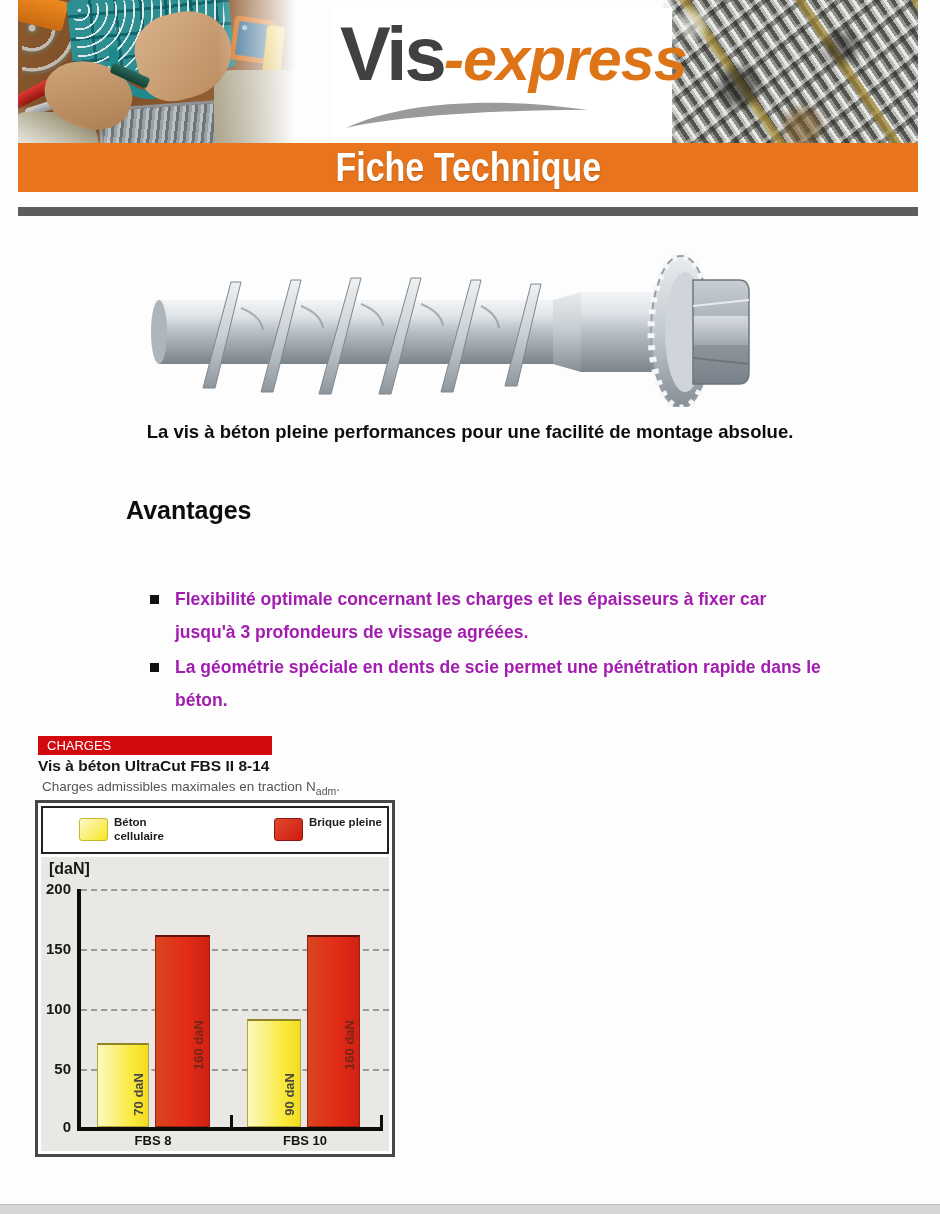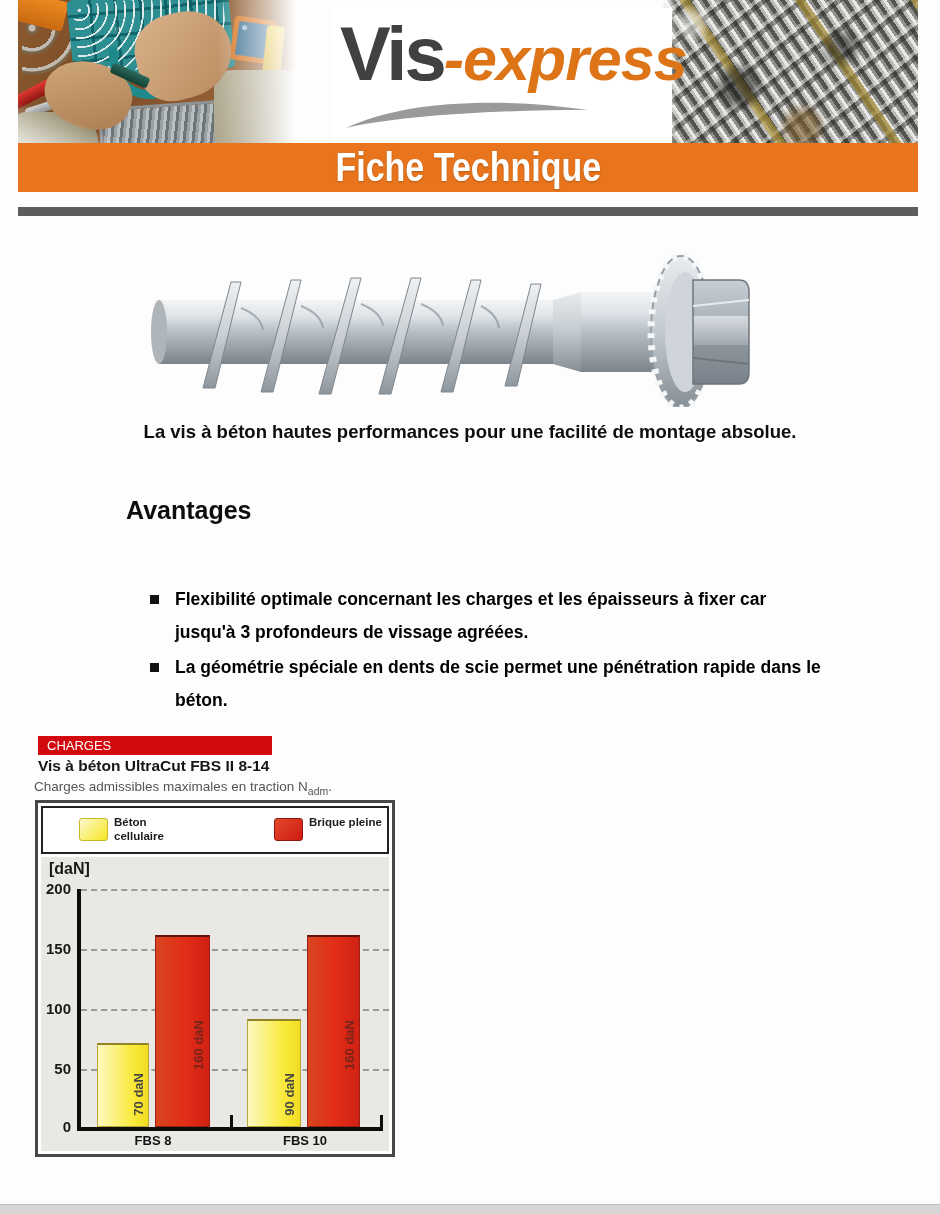--- a/index.html
+++ b/index.html
@@ -78,27 +78,27 @@
 
   
   #screw{left:145px;top:242px;}
 
   
   #tagline{left:0;top:421px;width:940px;text-align:center;font-weight:bold;font-size:18.5px;color:#0d0d0d;}
   #avantages{left:126px;top:496px;font-weight:bold;font-size:25px;color:#0d0d0d;}
   #bullets{left:150px;top:583px;width:672px;}
   .bullet-row{display:flex;margin-bottom:2px;}
   .bullet-sq{flex:0 0 9px;width:9px;height:9px;background:#111;margin:12px 16px 0 0;}
-  .bullet-tx{font-weight:bold;font-size:17.5px;line-height:33px;color:#000000;}
+  .bullet-tx{font-weight:bold;font-size:17.5px;line-height:33px;color:#a21caf;}
 
   
   #charges-banner{left:38px;top:736px;width:234px;height:19px;background:#d20a10;
     color:#fff;font-weight:normal;font-size:13px;line-height:19px;padding-left:9px;box-sizing:border-box;}
   #product-title{left:38px;top:757px;font-weight:bold;font-size:15.5px;color:#151515;}
-  #subtitle{left:34px;top:779px;font-size:13.5px;color:#565656;text-align:center;}
+  #subtitle{left:42px;top:779px;font-size:13.5px;color:#565656;text-align:center;}
   #subtitle sub{font-size:10.5px;}
 
   
   #chartbox{left:35px;top:800px;width:360px;box-sizing:border-box;border:3px solid #474747;
     background:#fff;padding:3px;}
   #legend{position:relative;height:44px;border:2px solid #222;background:#fff;margin-bottom:3px;padding-left:24px;}
   .swatch{position:absolute;top:10px;width:27px;height:21px;border-radius:3px;}
   #sw-yellow{left:36px;background:linear-gradient(135deg,#fdfbd0,#f6e41f);border:1px solid #c9b72a;}
   #sw-red{left:231px;background:linear-gradient(135deg,#e24a2d,#cf1a10);border:1px solid #8e1710;}
   .leg-label{position:absolute;top:8px;width:78px;font-weight:bold;font-size:11.5px;line-height:13.5px;color:#1c1c1c;}
@@ -225,21 +225,21 @@
     <ellipse cx="536" cy="90" rx="30" ry="76" fill="url(#metal2)" stroke="#9aa2a9" stroke-width="2"></ellipse>
     <ellipse cx="536" cy="90" rx="30" ry="76" fill="none" stroke="#f4f6f8" stroke-width="7" stroke-dasharray="5 7"></ellipse>
     <ellipse cx="540" cy="90" rx="20" ry="60" fill="#cfd5da"></ellipse>
 
     <path d="M548 38 L594 38 Q604 38 604 50 L604 130 Q604 142 594 142 L548 142 Z" fill="url(#hexg)"></path>
     <path d="M548 38 L594 38 Q604 38 604 50 L604 130 Q604 142 594 142 L548 142 Z" fill="none" stroke="#6f777e" stroke-width="1.5"></path>
     <line x1="548" y1="64" x2="604" y2="58" stroke="#e7ebee" stroke-width="2"></line>
     <line x1="548" y1="116" x2="604" y2="122" stroke="#6f777e" stroke-width="2"></line>
   </svg>
 
-  <div class="abs" id="tagline">La vis à béton hautes performances pour une facilité de montage absolue.</div>
+  <div class="abs" id="tagline">La vis à béton pleine performances pour une facilité de montage absolue.</div>
 
   <div class="abs" id="avantages">Avantages</div>
   <div class="abs" id="bullets">
     <div class="bullet-row">
       <span class="bullet-sq"></span>
       <span class="bullet-tx">Flexibilité optimale concernant les charges et les épaisseurs à fixer car jusqu'à 3 profondeurs de vissage agréées.</span>
     </div>
     <div class="bullet-row">
       <span class="bullet-sq"></span>
       <span class="bullet-tx">La géométrie spéciale en dents de scie permet une pénétration rapide dans le béton.</span>

